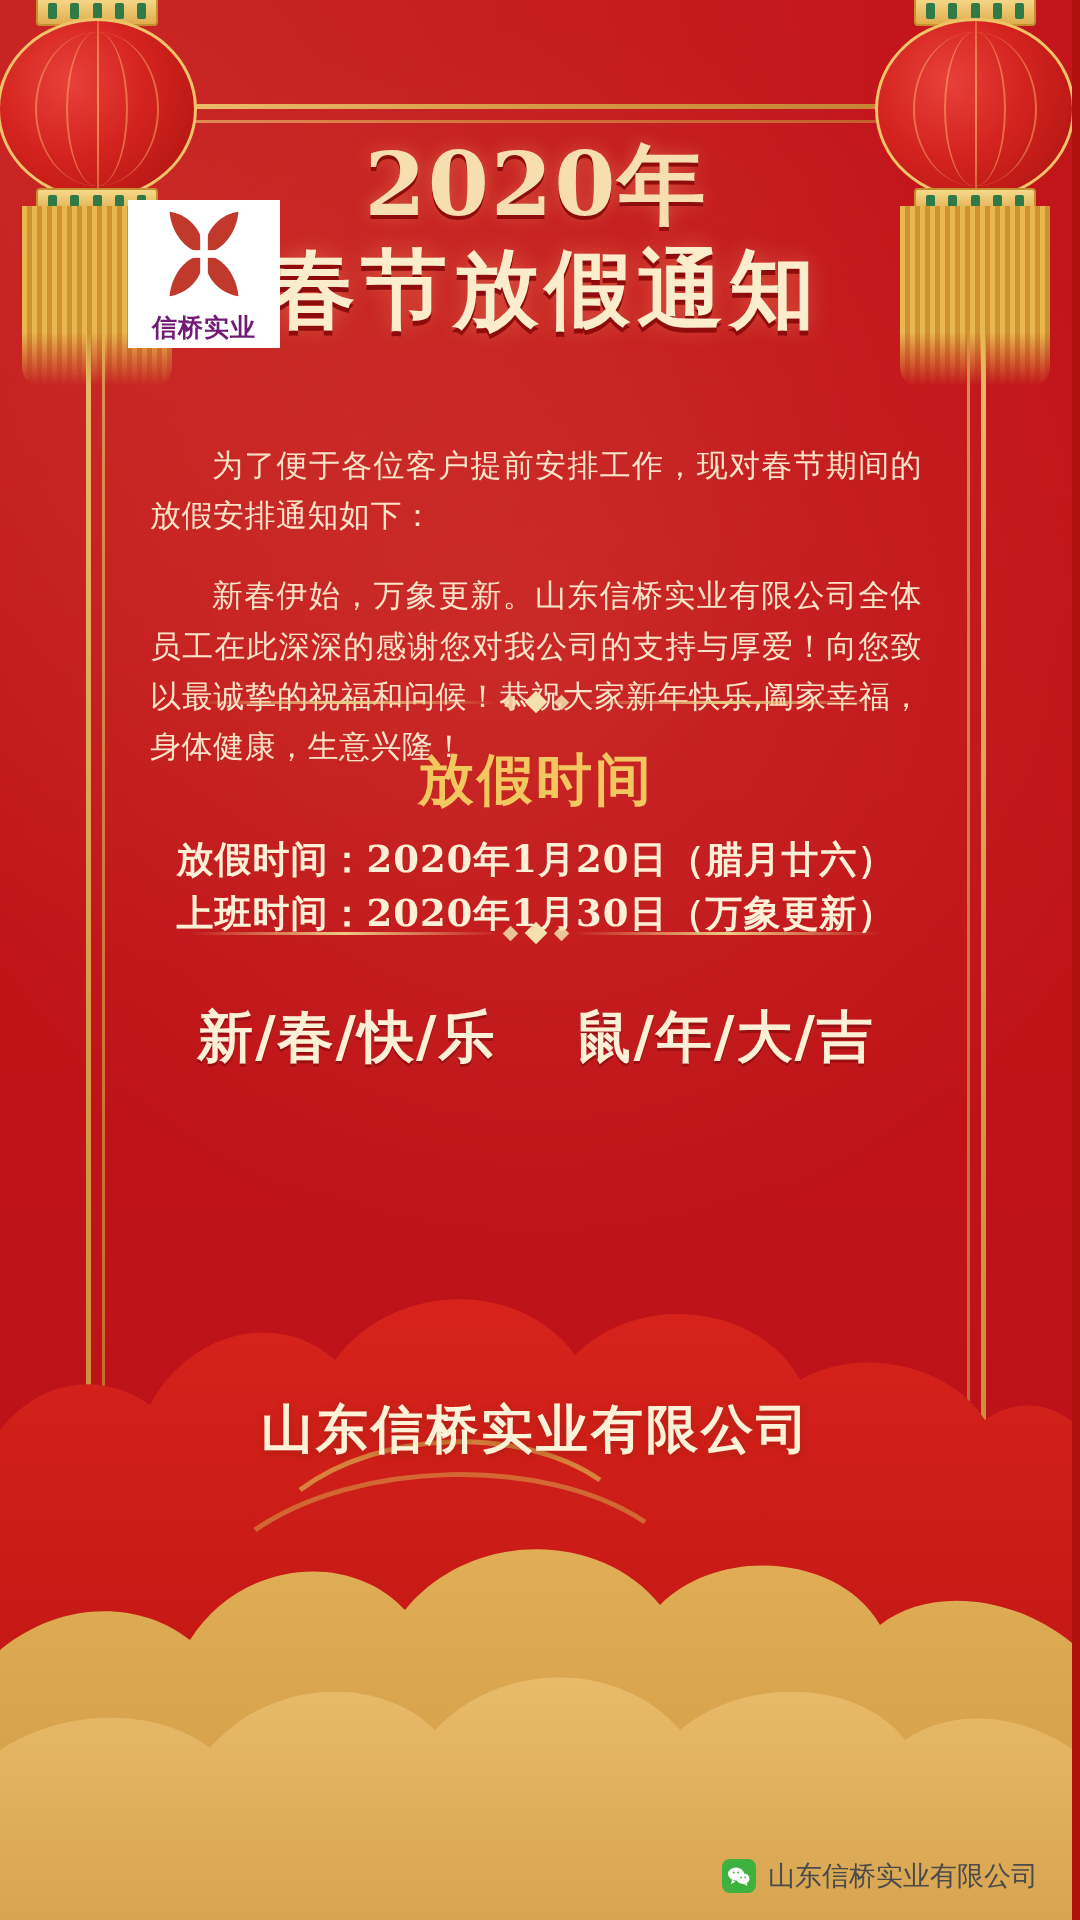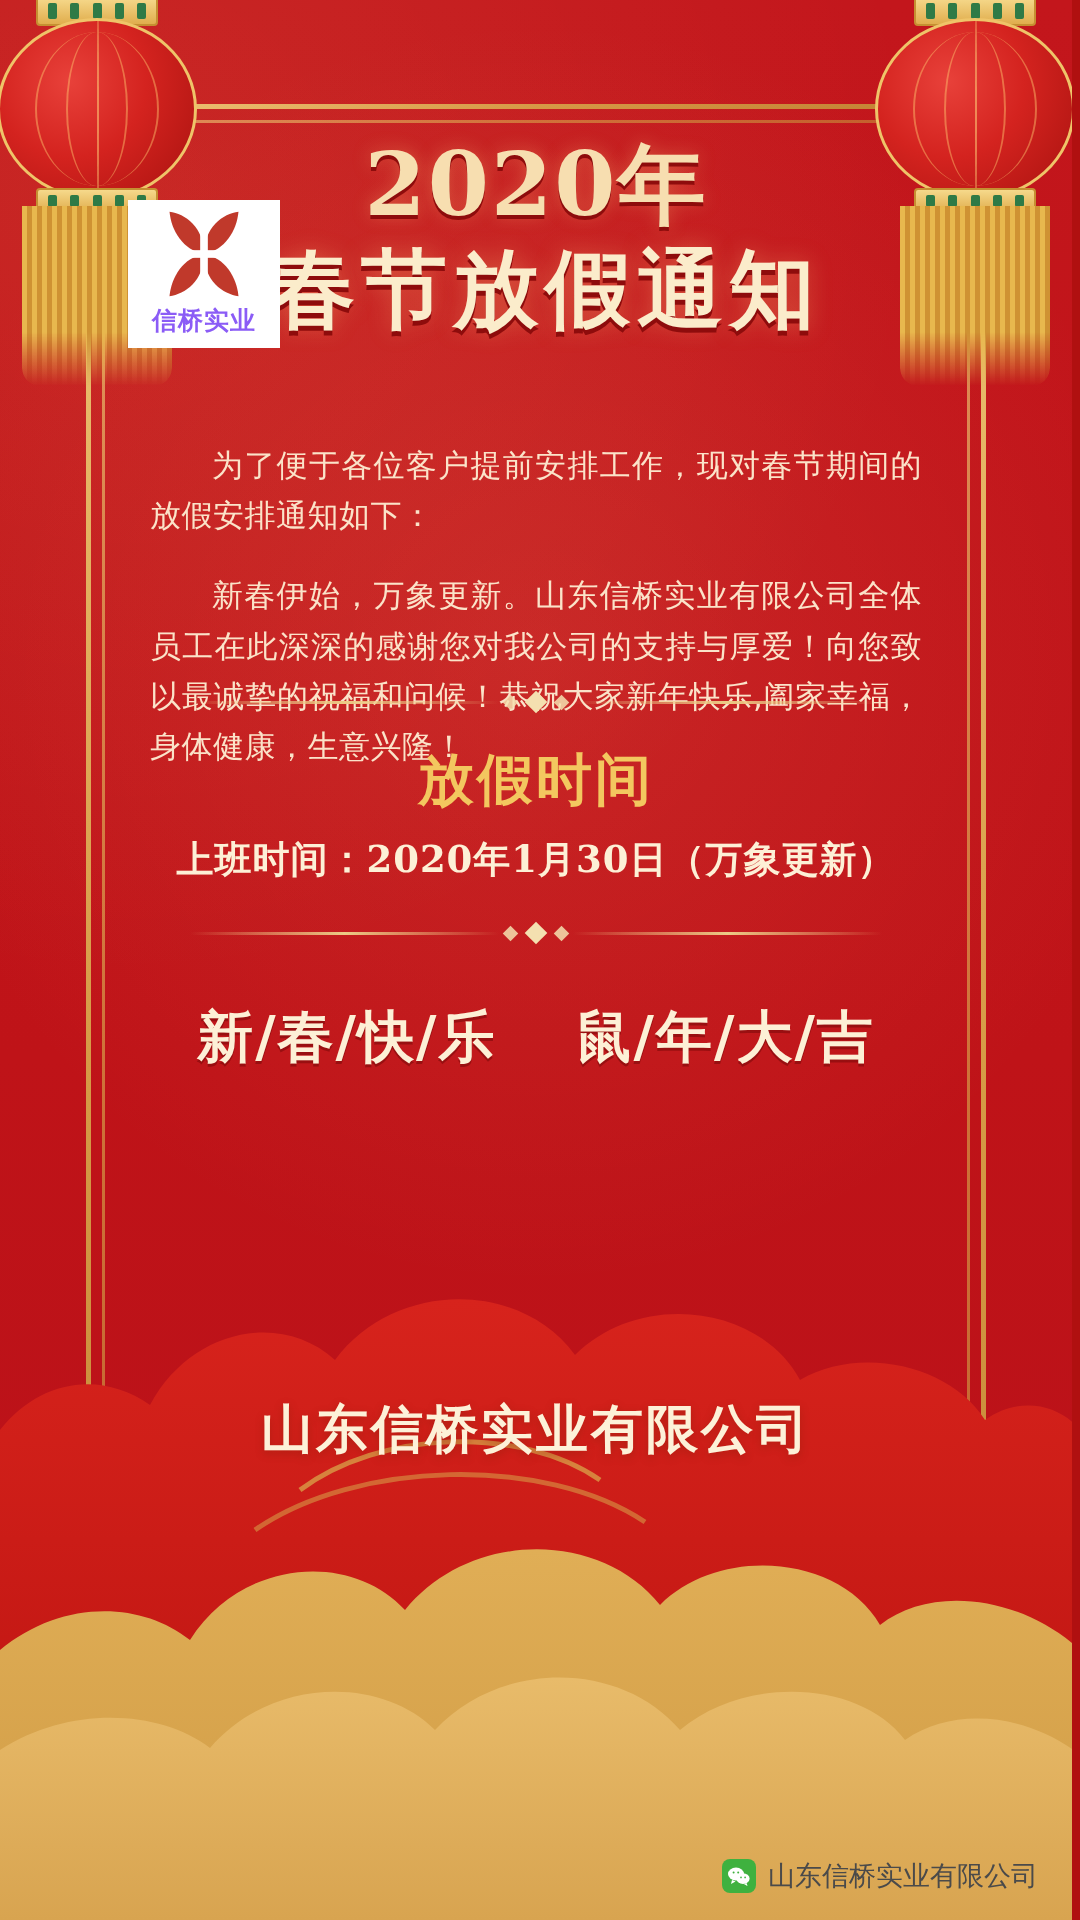--- a/index.html
+++ b/index.html
@@ -198,25 +198,25 @@
     padding-top: 8px;
     box-sizing: border-box;
   }
   .logo .mark {
     width: 98px;
     height: 92px;
     position: relative;
   }
   .logo .mark svg { display: block; }
   .logo .logo-text {
-    margin-top: 4px;
+    margin-top: 11px;
     font-family: "DejaVu Sans", "Liberation Sans", sans-serif;
     font-weight: bold;
     font-size: 25px;
-    color: #8b5cf6;
+    color: #701a75;
     letter-spacing: 1px;
     text-align: right;
   }
 
   
   .body-text {
     position: absolute;
     left: 150px;
     right: 150px;
     top: 440px;
@@ -425,20 +425,21 @@
   <div class="divider divider-top">
     <div class="line"></div>
       <div class="dia small"></div>
       <div class="dia"></div>
       <div class="dia small"></div>
       <div class="line"></div>
   </div>
 
   <div class="holiday">
     <h2>放假时间</h2>
+    <div class="row">放假时间：2020年1月20日（腊月廿六）</div>
     <div class="row">上班时间：2020年1月30日（万象更新）</div>
   </div>
 
   <div class="divider divider-bottom">
     <div class="line"></div>
       <div class="dia small"></div>
       <div class="dia"></div>
       <div class="dia small"></div>
       <div class="line"></div>
   </div>

